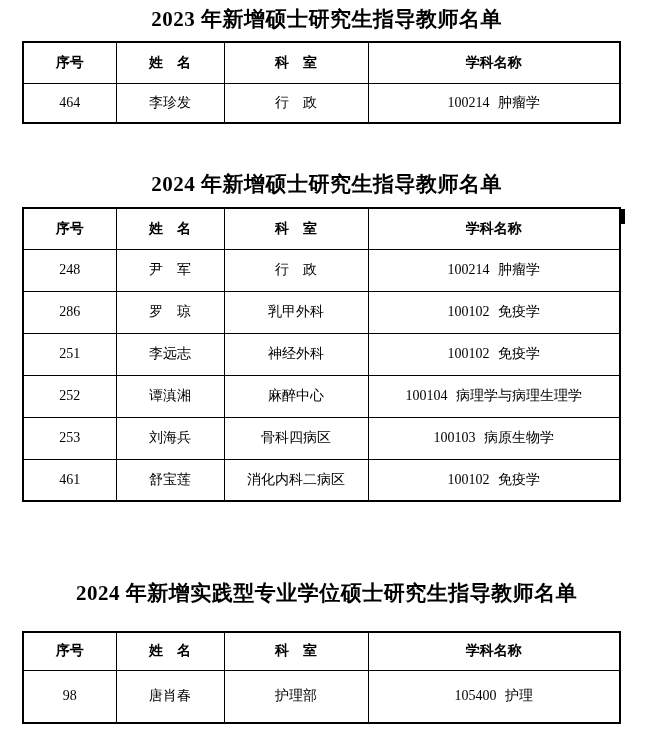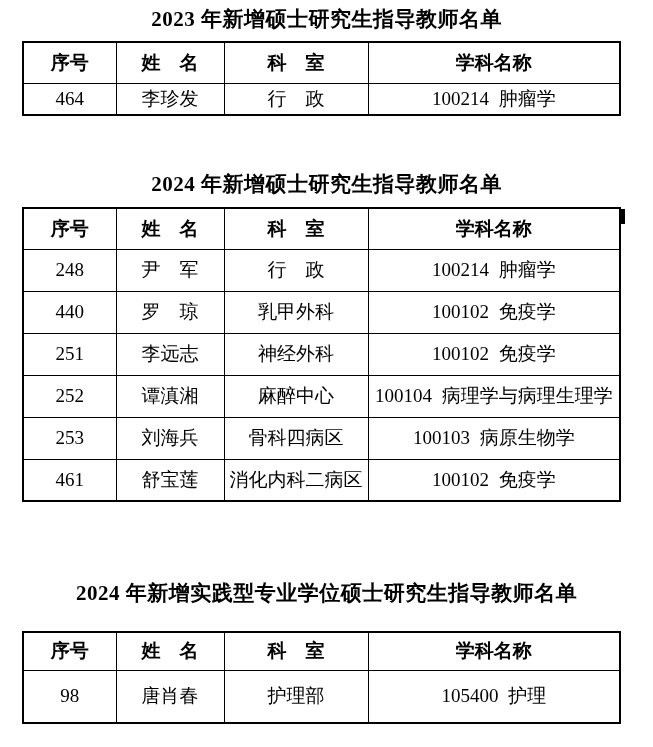--- a/index.html
+++ b/index.html
@@ -31,40 +31,40 @@
   #title-2 { top: 172px; }
   #title-3 { top: 581px; }
 
   table.roster {
     position: absolute;
     left: 22px;
     width: 597px;
     border-collapse: collapse;
     table-layout: fixed;
     border: 2px solid #000000;
-    font-size: 19px;
+    font-size: 14px;
   }
   #table-1 { top: 41px; }
   #table-2 { top: 207px; }
   #table-3 { top: 631px; }
 
   table.roster th,
   table.roster td {
     border: 1px solid #000000;
     text-align: center;
     vertical-align: middle;
     padding: 0 2px;
     font-weight: normal;
     overflow: hidden;
   }
   table.roster th {
     font-weight: bold;
   }
   #table-1 tr.header-row { height: 41px; }
-  #table-1 tr.data-row   { height: 32px; }
+  #table-1 tr.data-row   { height: 40px; }
   #table-2 tr.header-row { height: 41px; }
   #table-2 tr.data-row   { height: 42px; }
   #table-3 tr.header-row { height: 38px; }
   #table-3 tr.data-row   { height: 53px; }
 
   .col-serial     { width: 93px; }
   .col-name       { width: 108px; }
   .col-department { width: 144px; }
   .col-subject    { width: 252px; }
 
@@ -125,21 +125,21 @@
       <th>科　室</th>
       <th>学科名称</th>
     </tr>
     <tr class="data-row">
       <td class="cell-serial">248</td>
       <td class="cell-name">尹　军</td>
       <td class="cell-department">行　政</td>
       <td class="cell-subject">100214 肿瘤学</td>
     </tr>
     <tr class="data-row">
-      <td class="cell-serial">440</td>
+      <td class="cell-serial">286</td>
       <td class="cell-name">罗　琼</td>
       <td class="cell-department">乳甲外科</td>
       <td class="cell-subject">100102 免疫学</td>
     </tr>
     <tr class="data-row">
       <td class="cell-serial">251</td>
       <td class="cell-name">李远志</td>
       <td class="cell-department">神经外科</td>
       <td class="cell-subject">100102 免疫学</td>
     </tr>

